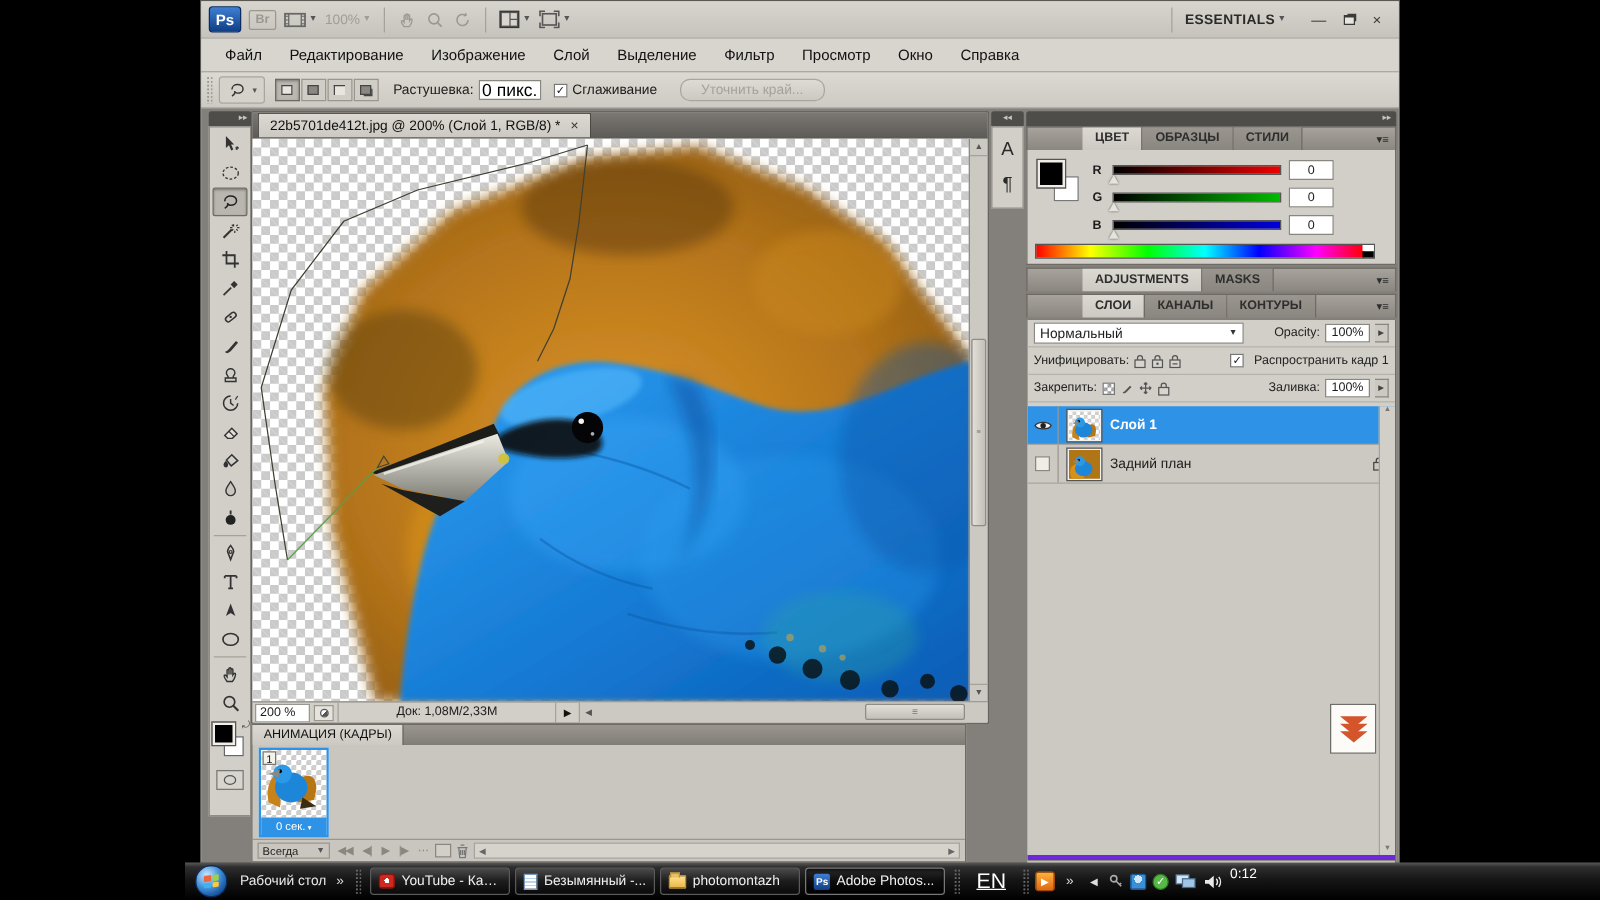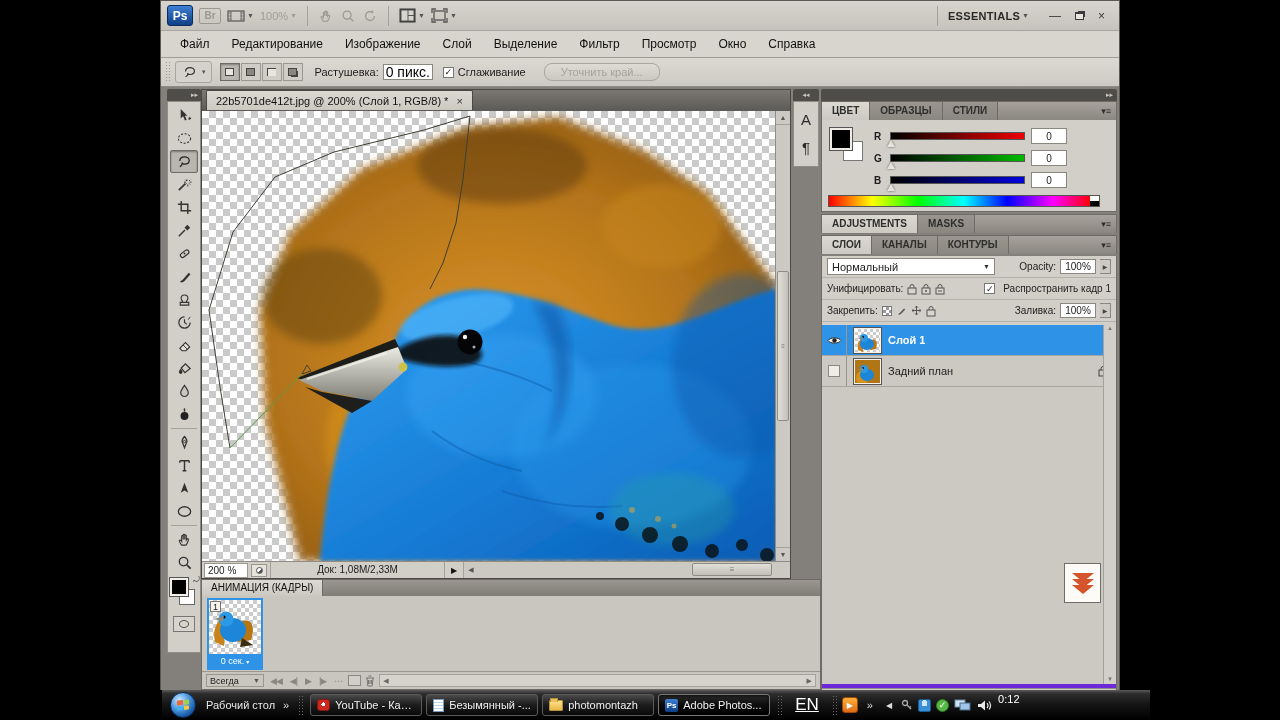--- a/index.html
+++ b/index.html
@@ -76,21 +76,21 @@
   .zoombox { width:44px; height:15px; background:#fff; border:1px solid #9a978f; margin-left:2px; padding:1px 3px; }
   .status-ico { width:16px; height:13px; margin:0 3px; border:1px solid #9a978f; background:#e6e3dc; display:flex; align-items:center; justify-content:center; }
   .status-ico i { width:7px; height:7px; border:1px solid #555; border-radius:50%; background:linear-gradient(135deg,#fff 50%,#555 50%); }
   .docinfo { flex:0 0 175px; text-align:center; border-left:1px solid #a5a29b; border-right:1px solid #a5a29b; height:100%; line-height:16px; }
   .status-arrow { font-size:8px; color:#111; padding:0 6px; }
   .hscroll { flex:1; height:100%; background:#ccc9c2; border-left:1px solid #a5a29b; position:relative; display:flex; align-items:center; font-size:7px; color:#555; }
   .hscroll .larrow { padding:0 4px; }
   .hthumb { position:absolute; right:18px; width:80px; height:13px; top:1px; background:linear-gradient(#e2dfd8,#c2bfb8); border:1px solid #8f8c86; border-radius:2px; text-align:center; color:#7a7770; font-size:8px; line-height:11px; }
 
   
-  .anim-panel { position:absolute; left:40px; top:492px; width:620px; height:111px; background:#c9c6bf; border:1px solid #6e6b66; }
+  .anim-panel { position:absolute; left:40px; top:492px; width:572px; height:111px; background:#c9c6bf; border:1px solid #6e6b66; }
   .anim-header { height:16px; background:linear-gradient(#9a968f,#807d77); display:flex; }
   .anim-tab { background:linear-gradient(#dcd9d2,#ccc9c2); padding:0 9px; font-size:10px; line-height:16px; color:#111; border-right:1px solid #6e6b66; }
   .anim-body { position:relative; height:76px; border-bottom:1px solid #9a978f; }
   .frame { position:absolute; left:5px; top:2px; width:56px; height:72px; border:2px solid #2e93e6; background:#fff; }
   .frame-thumb { position:absolute; left:0; top:0; width:52px; height:54px; background-color:#fff; background-image:linear-gradient(45deg,#ccc 25%,transparent 25%,transparent 75%,#ccc 75%),linear-gradient(45deg,#ccc 25%,transparent 25%,transparent 75%,#ccc 75%); background-size:8px 8px; background-position:0 0,4px 4px; }
   .frame-num { position:absolute; left:1px; top:1px; width:11px; height:11px; background:#f5f2eb; border:1px solid #777; font-size:9px; text-align:center; line-height:11px; z-index:2; }
   .frame-delay { position:absolute; left:0; bottom:0; width:52px; height:14px; background:#2e93e6; color:#fff; font-size:9px; text-align:center; line-height:14px; }
   .frame-delay .dd { font-size:6px; color:#fff; margin-left:2px; }
   .anim-controls { height:17px; display:flex; align-items:center; gap:4px; padding:0 4px; font-size:9px; color:#55534e; }
   .loop-box { width:58px; height:13px; border:1px solid #9a978f; background:#c9c6bf; display:flex; justify-content:space-between; align-items:center; padding:0 3px; font-size:9px; color:#222; }
@@ -99,21 +99,21 @@
   .anim-hscroll { flex:1; height:13px; background:#d6d3cc; border:1px solid #a5a29b; display:flex; align-items:center; justify-content:space-between; padding:0 3px; font-size:7px; color:#666; }
 
   
   .dock-strip-header { position:absolute; left:632px; top:2px; width:26px; height:12px; background:#4f4d49; color:#c9c6bf; font-size:7px; text-align:center; line-height:12px; border-radius:2px 2px 0 0; }
   .type-strip { position:absolute; left:632px; top:14px; width:26px; height:66px; background:#d2cfc8; border:1px solid #8f8c86; display:flex; flex-direction:column; align-items:center; gap:4px; padding-top:5px; }
   .type-btn { width:20px; height:24px; display:flex; align-items:center; justify-content:center; font-size:15px; color:#2a2a2a; }
 
   
   .dock { position:absolute; left:660px; top:2px; width:296px; height:600px; }
   .dock-header { height:12px; background:#4f4d49; color:#c9c6bf; font-size:7px; text-align:right; padding-right:4px; line-height:12px; border-radius:2px 2px 0 0; }
-  .panel-tabs { height:19px; background:linear-gradient(#a7a39c,#8a8780); display:flex; border:1px solid #6e6b66; border-bottom:none; }
+  .panel-tabs { height:19px; background:linear-gradient(#a7a39c,#8a8780); display:flex; border:1px solid #6e6b66; border-bottom:none;padding-left:44px; }
   .ptab { height:18px; line-height:18px; padding:0 10px; font-size:10px; font-weight:bold; color:#2e2e2e; background:linear-gradient(#9a968f,#8a8780); border-right:1px solid #6e6b66; }
   .ptab.active { background:linear-gradient(#dcd9d2,#ccc9c2); }
   .pmenu { margin-left:auto; color:#2e2e2e; font-size:9px; padding:0 5px; line-height:18px; }
   .color-body { height:92px; background:#d2cfc8; border:1px solid #6e6b66; border-top:none; position:relative; }
   .cp-swatches { position:absolute; left:8px; top:8px; width:36px; height:36px; }
   .cp-fg { position:absolute; left:0; top:0; width:22px; height:22px; background:#000; border:2px solid #f0ede6; outline:1px solid #555; z-index:2; }
   .cp-bg { position:absolute; left:13px; top:13px; width:20px; height:20px; background:#fff; border:1px solid #777; }
   .ch-row { position:absolute; left:52px; display:flex; align-items:center; gap:6px; }
   .ch-label { width:10px; font-size:10px; font-weight:bold; }
   .ch-track { position:relative; width:135px; height:8px; border:1px solid #555; }
@@ -153,21 +153,21 @@
   .half-circle { width:11px; height:11px; border-radius:50%; border:1px solid #555; background:linear-gradient(135deg,#2c2c2c 50%,#f5f2eb 50%); }
   .mask-ico { width:13px; height:11px; border:1px solid #555; background:#e8e5de radial-gradient(circle at 50% 50%,#8a8781 0 3px,transparent 3px); }
   .newlayer-ico { width:11px; height:11px; border:1px solid #555; background:linear-gradient(#f5f2eb,#d8d5ce); box-shadow:inset -2px 2px 0 -1px #a5a29b; }
 
   
   .overlay-btn { position:absolute; left:1064px; top:563px; width:37px; height:40px; background:#fcfbf8; border:1px solid #6f6d68; display:flex; flex-direction:column; align-items:center; justify-content:center; }
   .overlay-btn i { width:0; height:0; border-left:11px solid transparent; border-right:11px solid transparent; border-top:9px solid #d4542c; margin-top:-3px; }
   .overlay-btn i:first-child { margin-top:0; }
 
   
-  .taskbar { position:absolute; left:162px; top:690px; width:988px; height:30px; background:linear-gradient(180deg,#5a5a5a 0,#2e2e2e 12%,#161616 45%,#000 100%); display:flex; align-items:center; }
+  .taskbar { position:absolute; left:148px; top:690px; width:1132px; height:30px; background:linear-gradient(180deg,#5a5a5a 0,#2e2e2e 12%,#161616 45%,#000 100%); display:flex; align-items:center; }
   .start-orb { width:26px; height:26px; border-radius:50%; margin:0 6px 0 8px; background:radial-gradient(circle at 35% 30%,#cde8ff,#4f9ae0 40%,#1c5da8 70%,#0a3a78); border:1px solid #0a2c5c; display:flex; align-items:center; justify-content:center; }
   .orb-flag { width:12px; height:10px; display:grid; grid-template-columns:1fr 1fr; grid-template-rows:1fr 1fr; gap:1px; transform:skewY(-6deg); }
   .orb-flag i { border-radius:1px; } 
   .orb-flag i:nth-child(1){background:#f0663c;} .orb-flag i:nth-child(2){background:#9fd04c;}
   .orb-flag i:nth-child(3){background:#3fb3f0;} .orb-flag i:nth-child(4){background:#ffc93c;}
   .tb-text { color:#e8e8e8; font-size:11px; margin:0 4px; }
   .tb-chev { color:#ddd; font-size:11px; margin:0 4px; }
   .tb-grip { width:5px; height:20px; margin:0 5px; background-image:radial-gradient(#6a6a6a 35%,transparent 36%); background-size:3px 3px; }
   .task-btn { width:112px; height:22px; margin:0 2px; border:1px solid #5a5a5a; border-radius:3px; background:linear-gradient(#4a4a4a,#1c1c1c 50%,#0a0a0a); display:flex; align-items:center; gap:5px; padding:0 6px; color:#f0f0f0; font-size:11px; white-space:nowrap; overflow:hidden; }
   .task-btn.active { background:linear-gradient(#2a2a2a,#0c0c0c 50%,#000); border-color:#777; box-shadow:inset 0 1px 3px rgba(0,0,0,.8); }

